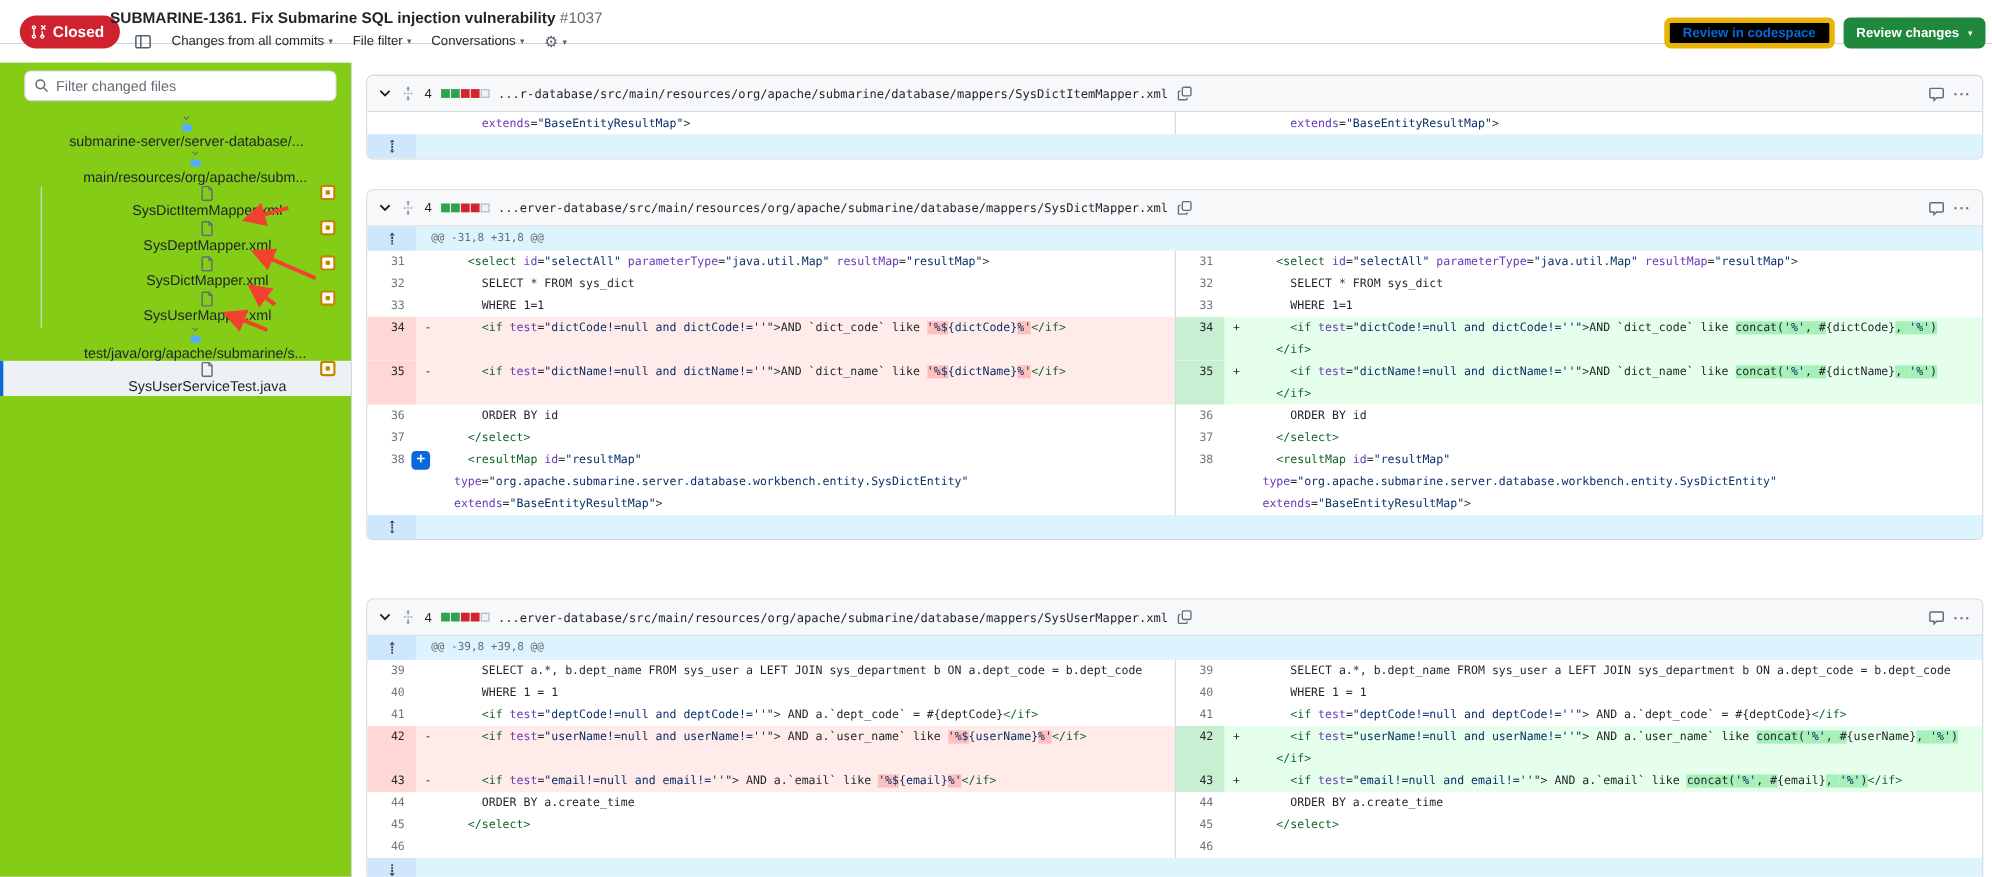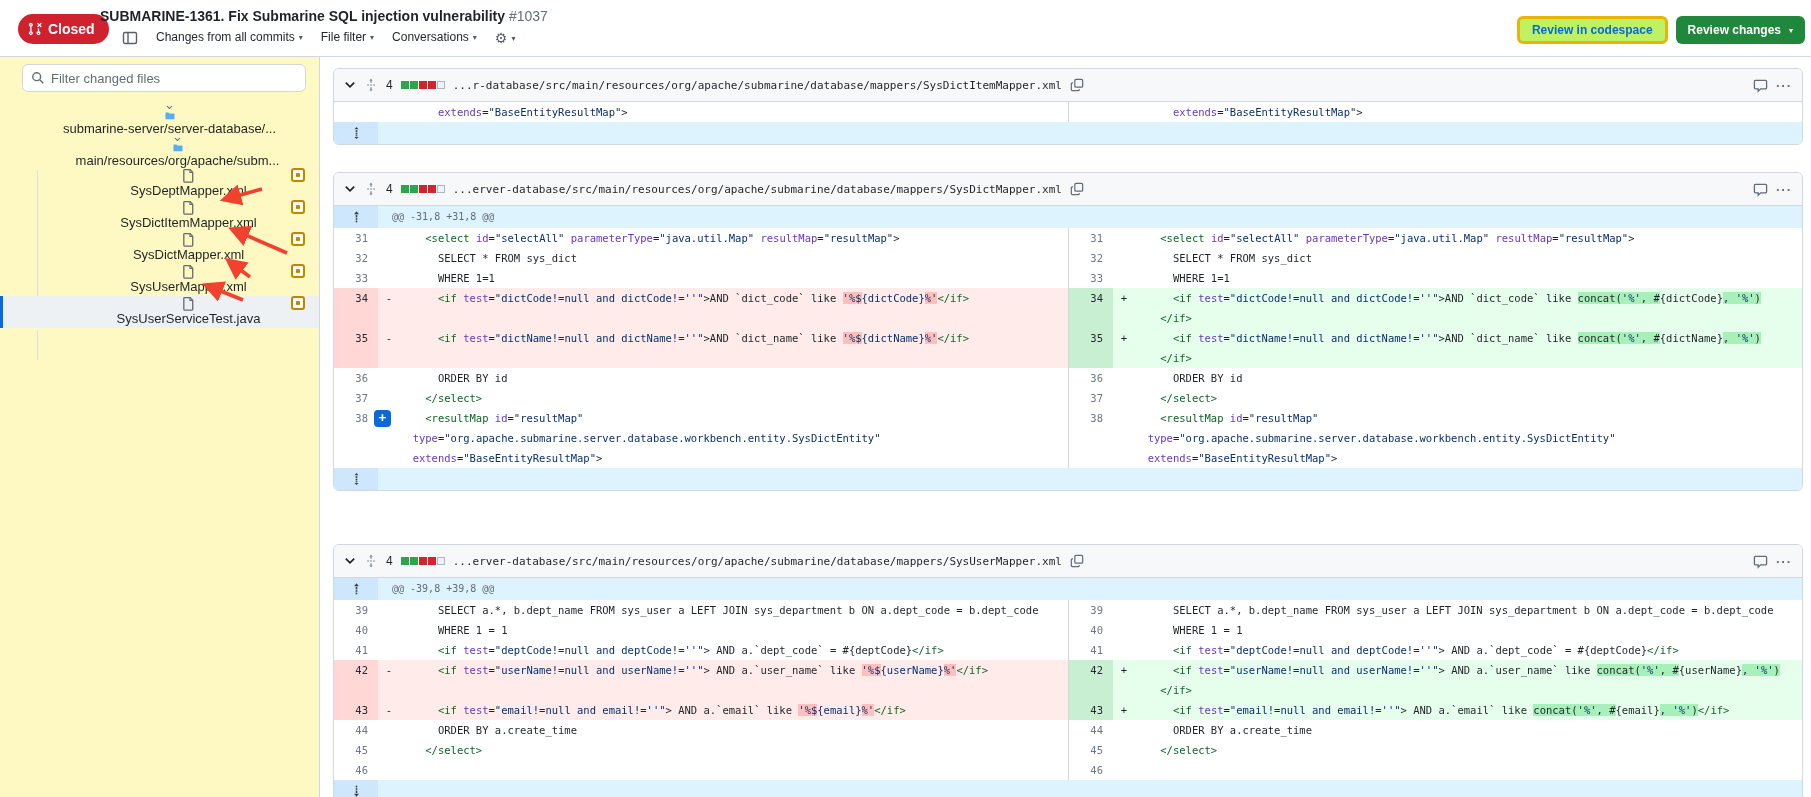--- a/index.html
+++ b/index.html
@@ -1,40 +1,40 @@
 <!DOCTYPE html>
 <html><head>
 <meta charset="utf-8">
 <style>
   * { box-sizing: border-box; margin:0; padding:0; }
   html,body { width:1811px; height:797px; overflow:hidden; background:#fff;
     font-family:"Liberation Sans","DejaVu Sans",sans-serif; color:#1f2328; }
 
   
-  #topbar { position:absolute; left:0; top:0; width:1811px; height:57px; background:#fff;
+  #topbar { position:absolute; left:0; top:0; width:1811px; height:40px; background:#fff;
     border-bottom:1px solid #d0d7de; z-index:5; }
   .badge { position:absolute; left:18px; top:14px; height:30px; border-radius:16px;
     background:#cf222e; color:#fff; display:flex; align-items:center; gap:6px;
     padding:0 14px 0 10px; font-size:14px; font-weight:600; }
   .titleblock { position:absolute; left:100px; top:8px; }
   .prtitle { font-size:14px; font-weight:700; color:#1f2328; white-space:nowrap; }
   .prnum { font-weight:400; color:#656d76; }
   .toolrow { display:flex; align-items:flex-start; gap:18px; margin:6px 0 0 22px;
     font-size:12px; color:#24292f; }
   .toolitem { display:flex; align-items:center; gap:4px; cursor:pointer; }
   .caret { font-size:8px; color:#57606a; }
   .actions { position:absolute; right:6px; top:16px; display:flex; gap:8px; }
   .btn { height:28px; border-radius:6px; font-size:12px; font-weight:600;
     display:flex; align-items:center; padding:0 12px; white-space:nowrap; }
-  .btn-light { background:#bef264; border:3px solid #eab308; color:#0969da; }
+  .btn-light { background:#000000; border:5px solid #eab308; color:#0969da; }
   .btn-green { background:#1f883d; color:#fff; gap:8px; }
   .btn-green .caret { color:#fff; }
 
   
-  #sidebar { position:absolute; left:0; top:57px; width:320px; bottom:0; background:#fef9c3;
+  #sidebar { position:absolute; left:0; top:57px; width:320px; bottom:0; background:#84cc16;
     border-right:1px solid #d0d7de; }
   .filterbox { position:absolute; left:22px; top:7px; width:284px; height:28px;
     border:1px solid #d0d7de; border-radius:6px; display:flex; align-items:center;
     gap:6px; padding:0 8px; background:#fff; }
   .filterbox span { color:#656d76; font-size:13px; }
   #tree { position:absolute; left:0; top:47px; right:0; }
   .trow { height:32px; display:flex; align-items:center; font-size:13px;
     position:relative; cursor:pointer;flex-direction:column; }
   .trow .lbl { white-space:nowrap; }
   .trow.selected { background:#eef1f4; }
@@ -173,49 +173,61 @@
         <span style="width:7px"></span>
         <span class="lbl">main/resources/org/apache/subm...</span>
 
     </div>
       <div class="trow" style="padding-left:58px">
       <svg width="15" height="15" viewBox="0 0 16 16">
           <path d="M3.5 1.75h6.25L12.5 4.5v9.75a.75.75 0 0 1-.75.75h-8a.75.75 0 0 1-.75-.75V2.5a.75.75 0 0 1 .75-.75Z" fill="none" stroke="#636c76" stroke-width="1.4"></path>
           <path d="M9.5 1.9V4.8h2.9" fill="none" stroke="#636c76" stroke-width="1.2"></path>
         </svg>
         <span style="width:7px"></span>
-        <span class="lbl">SysDeptMapper.xml</span>
+        <span class="lbl">SysDictItemMapper.xml</span>
       <span class="sq"></span>
     </div>
       <div class="trow" style="padding-left:58px">
       <svg width="15" height="15" viewBox="0 0 16 16">
           <path d="M3.5 1.75h6.25L12.5 4.5v9.75a.75.75 0 0 1-.75.75h-8a.75.75 0 0 1-.75-.75V2.5a.75.75 0 0 1 .75-.75Z" fill="none" stroke="#636c76" stroke-width="1.4"></path>
           <path d="M9.5 1.9V4.8h2.9" fill="none" stroke="#636c76" stroke-width="1.2"></path>
         </svg>
         <span style="width:7px"></span>
-        <span class="lbl">SysDictItemMapper.xml</span>
+        <span class="lbl">SysDeptMapper.xml</span>
       <span class="sq"></span>
     </div>
       <div class="trow" style="padding-left:58px">
       <svg width="15" height="15" viewBox="0 0 16 16">
           <path d="M3.5 1.75h6.25L12.5 4.5v9.75a.75.75 0 0 1-.75.75h-8a.75.75 0 0 1-.75-.75V2.5a.75.75 0 0 1 .75-.75Z" fill="none" stroke="#636c76" stroke-width="1.4"></path>
           <path d="M9.5 1.9V4.8h2.9" fill="none" stroke="#636c76" stroke-width="1.2"></path>
         </svg>
         <span style="width:7px"></span>
         <span class="lbl">SysDictMapper.xml</span>
       <span class="sq"></span>
     </div>
       <div class="trow" style="padding-left:58px">
       <svg width="15" height="15" viewBox="0 0 16 16">
           <path d="M3.5 1.75h6.25L12.5 4.5v9.75a.75.75 0 0 1-.75.75h-8a.75.75 0 0 1-.75-.75V2.5a.75.75 0 0 1 .75-.75Z" fill="none" stroke="#636c76" stroke-width="1.4"></path>
           <path d="M9.5 1.9V4.8h2.9" fill="none" stroke="#636c76" stroke-width="1.2"></path>
         </svg>
         <span style="width:7px"></span>
         <span class="lbl">SysUserMapper.xml</span>
       <span class="sq"></span>
+    </div>
+      <div class="trow" style="padding-left:36px">
+      <svg width="11" height="11" viewBox="0 0 10 10">
+          <path d="M1.5 3 5 6.5 8.5 3" fill="none" stroke="#636c76" stroke-width="1.5"></path>
+        </svg>
+        <span style="width:4px"></span>
+        <svg width="16" height="16" viewBox="0 0 16 16">
+          <path d="M1.75 2.5h3.8l1.5 1.5h7.2c.55 0 1 .45 1 1v7.25c0 .55-.45 1-1 1H1.75c-.55 0-1-.45-1-1V3.5c0-.55.45-1 1-1Z" fill="#54aeff"></path>
+        </svg>
+        <span style="width:7px"></span>
+        <span class="lbl">test/java/org/apache/submarine/s...</span>
+
     </div>
       <div class="trow selected" style="padding-left:58px">
       <svg width="15" height="15" viewBox="0 0 16 16">
           <path d="M3.5 1.75h6.25L12.5 4.5v9.75a.75.75 0 0 1-.75.75h-8a.75.75 0 0 1-.75-.75V2.5a.75.75 0 0 1 .75-.75Z" fill="none" stroke="#636c76" stroke-width="1.4"></path>
           <path d="M9.5 1.9V4.8h2.9" fill="none" stroke="#636c76" stroke-width="1.2"></path>
         </svg>
         <span style="width:7px"></span>
         <span class="lbl">SysUserServiceTest.java</span>
       <span class="sq"></span>
     </div>

